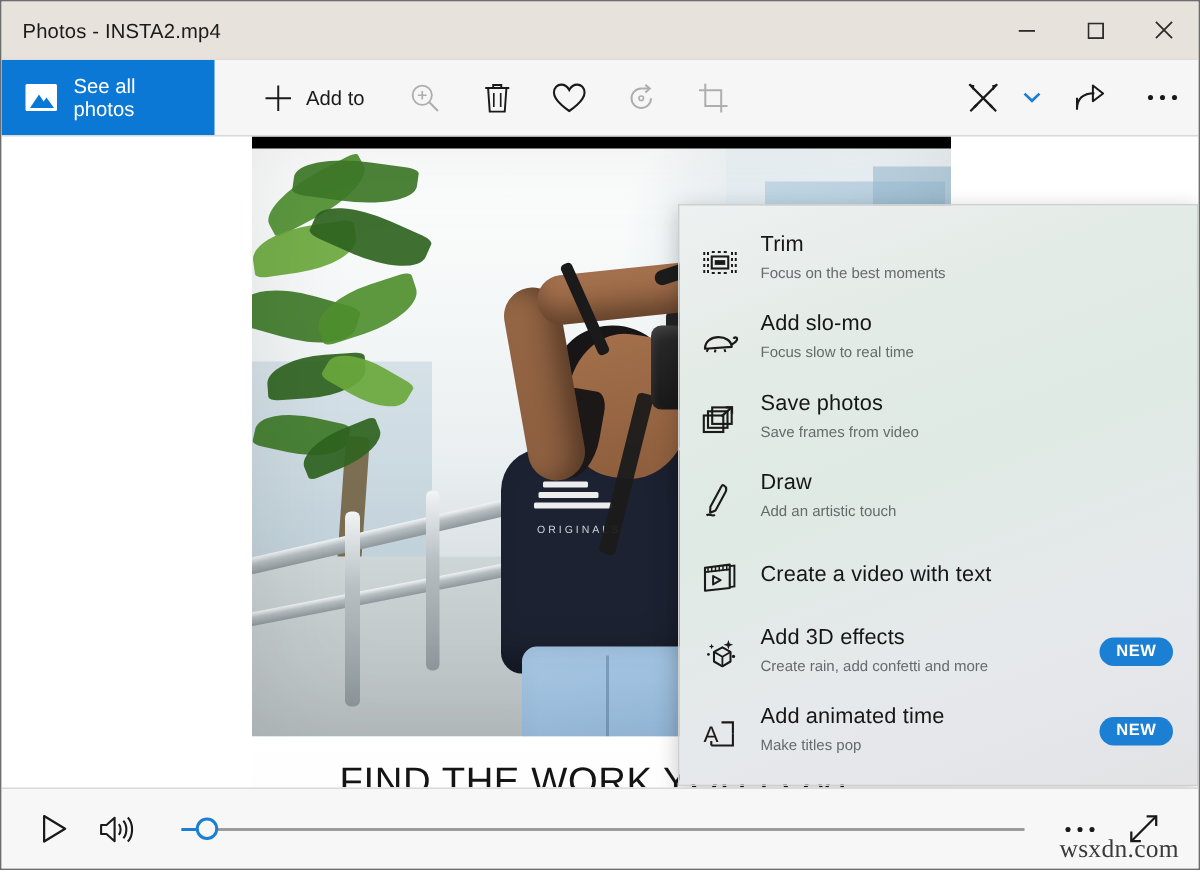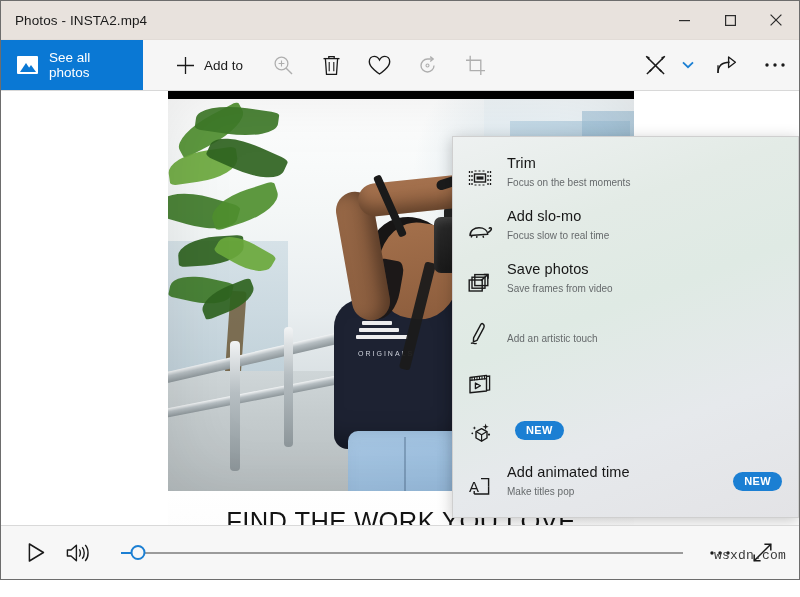--- a/index.html
+++ b/index.html
@@ -280,21 +280,21 @@
   .flyout {
     position:absolute; right:0px; top:45px;
     width:347px;
     background:linear-gradient(160deg,#eef1f1 0%, #e3ebe6 25%, #dfeae4 45%, #e6e9ec 72%, #e3e3e6 100%);
     border:1px solid #cfcfcf;
     box-shadow:0 3px 14px rgba(0,0,0,.22);
     z-index:40;
     padding:9px 0 9px 0;
   }
   .menu-item {
-    display:flex; align-items:flex-end;
+    display:flex; align-items:center;
     padding:8px 12px 8px 14px;
     gap:14px; cursor:default; position:relative;
     min-height:50px;
   }
   .mi-icon {
     width:26px; min-width:26px; height:26px;
     display:flex; align-items:center; justify-content:center;
     margin-top:4px; color:#1a1a1a;
   }
   .mi-text { flex:1; min-width:0; }
@@ -335,23 +335,23 @@
   }
   .track-fill {
     position:absolute; left:0; height:2px; background:#1b7fd3; width:3%;
   }
   .thumb {
     position:absolute; left:3%; width:15px; height:15px;
     border:2.5px solid #1b7fd3; background:#f7f7f7;
     border-radius:50%; transform:translateX(-50%);
   }
   .watermark {
-    position:absolute; right:13px; bottom:16px;
-    font-size:13px; color:#3a3a3a;
-    font-family:Liberation Mono, monospace;
+    position:absolute; right:13px; bottom:3px;
+    font-size:17px; color:#3a3a3a;
+    font-family:Liberation Serif, serif;
     letter-spacing:.2px;
   }
 </style>
 </head>
 <body>
 
 <div class="app">
 
   <div class="titlebar">
     <div class="titlebar-text">Photos - INSTA2.mp4</div>
@@ -577,49 +577,55 @@
       </div>
 
       <div class="menu-item">
         <span class="mi-icon">
           <svg width="22" height="24" viewBox="0 0 22 24">
             <path d="M13.5 1.6 C15.2 2.6 15.6 4.2 14.6 6.2 L8 18.4 L4.4 19.8 L4.6 15.9 L11.2 3.6 C12.2 1.7 12.4 1.1 13.5 1.6 Z" fill="none" stroke="#1a1a1a" stroke-width="1.4" stroke-linejoin="round"></path>
             <path d="M2 21.6 C4 19.8 5.6 22.8 7.6 21.2" fill="none" stroke="#1a1a1a" stroke-width="1.4"></path>
           </svg>
         </span>
         <span class="mi-text">
+          <span class="mi-title" style="display:block">Draw</span>
           <span class="mi-sub" style="display:block">Add an artistic touch</span>
         </span>
       </div>
 
       <div class="menu-item">
         <span class="mi-icon">
           <svg width="24" height="22" viewBox="0 0 24 22">
             <path d="M2 4.5 L18.5 2.4 L18.5 18 L2 19.8 Z" fill="none" stroke="#1a1a1a" stroke-width="1.4" stroke-linejoin="round"></path>
             <path d="M2 7.4 L18.5 5.6" stroke="#1a1a1a" stroke-width="1.2"></path>
             <path d="M4 4.2 V7.6 M6.5 4 V7.4 M9 3.7 V7.2 M11.5 3.4 V6.9 M14 3.2 V6.6 M16.5 2.9 V6.4" stroke="#1a1a1a" stroke-width="1"></path>
             <path d="M7.4 10 L12.4 12.8 L7.4 15.6 Z" fill="none" stroke="#1a1a1a" stroke-width="1.3" stroke-linejoin="round"></path>
             <path d="M18.5 3.4 L21.6 3 L21.6 17 L18.5 17.4" fill="none" stroke="#1a1a1a" stroke-width="1.3"></path>
           </svg>
         </span>
         <span class="mi-text">
+          <span class="mi-title" style="display:block">Create a video with text</span>
         </span>
       </div>
 
       <div class="menu-item">
         <span class="mi-icon">
           <svg width="24" height="24" viewBox="0 0 24 24">
             <path d="M8 9.6 L13.6 6.6 L19 9.6 L19 16 L13.6 19.2 L8 16 Z" fill="none" stroke="#1a1a1a" stroke-width="1.4" stroke-linejoin="round"></path>
             <path d="M8 9.6 L13.6 12.8 L19 9.6 M13.6 12.8 L13.6 19.2" fill="none" stroke="#1a1a1a" stroke-width="1.2"></path>
             <path d="M17.6 1.6 L18.4 4 L20.8 4.8 L18.4 5.6 L17.6 8 L16.8 5.6 L14.4 4.8 L16.8 4 Z" fill="#1a1a1a"></path>
             <path d="M6.4 4.2 L6.9 5.5 L8.2 6 L6.9 6.5 L6.4 7.8 L5.9 6.5 L4.6 6 L5.9 5.5 Z" fill="#1a1a1a"></path>
             <circle cx="21" cy="12.6" r="1.1" fill="#1a1a1a"></circle>
             <circle cx="4.3" cy="11.3" r="0.9" fill="#1a1a1a"></circle>
           </svg>
         </span>
+        <span class="mi-text">
+          <span class="mi-title" style="display:block">Add 3D effects</span>
+          <span class="mi-sub" style="display:block">Create rain, add confetti and more</span>
+        </span>
         <span class="badge">NEW</span>
       </div>
 
       <div class="menu-item">
         <span class="mi-icon">
           <svg width="24" height="22" viewBox="0 0 24 22">
             <text x="1" y="15.5" font-family="Liberation Sans, sans-serif" font-size="15" fill="#1a1a1a">A</text>
             <path d="M13 2.6 H20.6 V10.2" fill="none" stroke="#1a1a1a" stroke-width="1.4"></path>
             <path d="M20.6 10.2 V18 H6.2" fill="none" stroke="#1a1a1a" stroke-width="1.4"></path>
             <path d="M6.2 18 V15" fill="none" stroke="#1a1a1a" stroke-width="1.4"></path>

